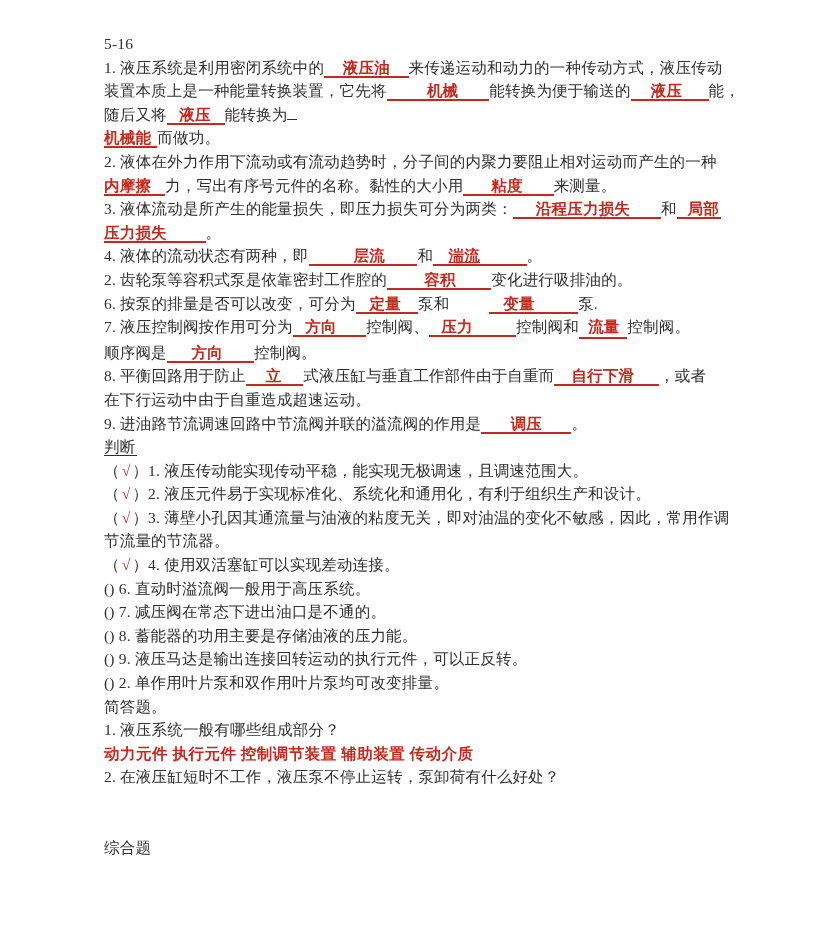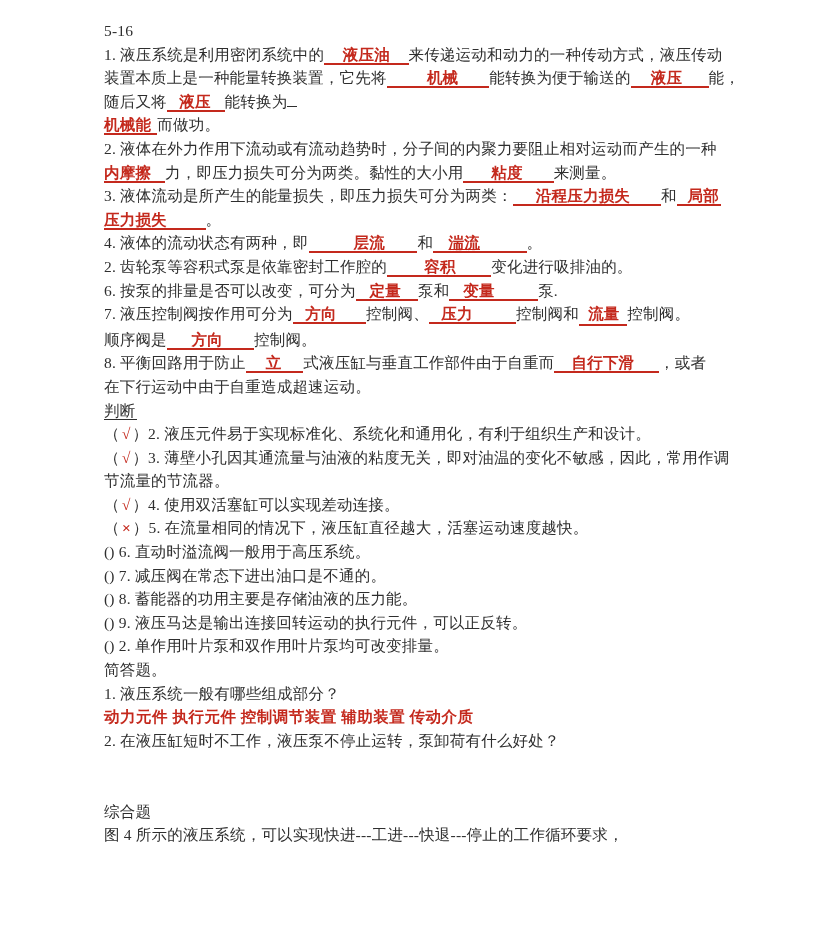--- a/index.html
+++ b/index.html
@@ -5,21 +5,21 @@
   html, body { margin: 0; padding: 0; }
   body {
     width: 822px; height: 945px;
     background: #ffffff;
     overflow: hidden;
     position: relative;
     font-family: "Liberation Serif", serif;
   }
   .doc {
     position: absolute;
-    left: 104px; top: 19px;
+    left: 104px; top: 32px;
     width: 680px;
   }
   .line {
     font-size: 15.5px;
     line-height: 23.6px;
     min-height: 23.6px;
     white-space: nowrap;
     letter-spacing: 0.2px;
   }
   .run  { color: var(--ink); }
@@ -49,42 +49,42 @@
 </head>
 <body style="--ink: #2e2e2e; --red: #c4291d; background: rgb(255, 255, 255);">
 
 <div class="doc">
     <div class="line"><span class="run">5-16</span></div>
     <div class="line"><span class="run">1. 液压系统是利用密闭系统中的</span><span class="ans" style="padding-left: 1.2em; padding-right: 1.2em; margin-top: 40px;">液压油</span><span class="run">来传递运动和动力的一种传动方式，液压传动</span></div>
     <div class="line"><span class="run">装置本质上是一种能量转换装置，它先将</span><span class="ans" style="padding-left: 2.6em; padding-right: 2em;">机械</span><span class="run">能转换为便于输送的</span><span class="ans" style="padding-left: 1.3em; padding-right: 1.7em;">液压</span><span class="run">能，</span></div>
     <div class="line"><span class="run">随后又将</span><span class="ans" style="padding-left: 0.8em; padding-right: 0.9em;">液压</span><span class="run">能转换为</span><span class="blank" style="width: 0.6em;"></span></div>
     <div class="line"><span class="ans" style="padding-right: 0.4em;">机械能</span><span class="run">而做功。</span></div>
     <div class="line"><span class="run">2. 液体在外力作用下流动或有流动趋势时，分子间的内聚力要阻止相对运动而产生的一种</span></div>
-    <div class="line"><span class="ans" style="padding-right: 0.9em;">内摩擦</span><span class="run">力，即压力损失可分为两类。黏性的大小用</span><span class="ans" style="padding-left: 1.8em; padding-right: 2em; margin-top: 27px;">粘度</span><span class="run">来测量。</span></div>
+    <div class="line"><span class="ans" style="padding-right: 0.9em;">内摩擦</span><span class="run">力，写出有序号元件的名称。黏性的大小用</span><span class="ans" style="padding-left: 1.8em; padding-right: 2em; margin-top: 27px;">粘度</span><span class="run">来测量。</span></div>
     <div class="line"><span class="run">3. 液体流动是所产生的能量损失，即压力损失可分为两类：</span><span class="ans" style="padding-left: 1.5em; padding-right: 2em;">沿程压力损失</span><span class="run">和</span><span class="ans" style="padding-left: 0.7em; padding-right: 0.1em;">局部</span></div>
     <div class="line"><span class="ans" style="padding-right: 2.5em;">压力损失</span><span class="run">。</span></div>
     <div class="line"><span class="run">4. 液体的流动状态有两种，即</span><span class="ans" style="padding-left: 2.9em; padding-right: 2.1em;">层流</span><span class="run">和</span><span class="ans" style="padding-left: 1em; padding-right: 3em; text-decoration: underline;">湍流</span><span class="run">。</span></div>
     <div class="line"><span class="run">2. 齿轮泵等容积式泵是依靠密封工作腔的</span><span class="ans" style="padding-left: 2.4em; padding-right: 2.3em;">容积</span><span class="run">变化进行吸排油的。</span></div>
-    <div class="line"><span class="run">6. 按泵的排量是否可以改变，可分为</span><span class="ans" style="padding-left: 0.9em; padding-right: 1.1em;">定量</span><span class="run">泵和</span><span class="ans" style="padding-left: 0.9em; padding-right: 2.8em;">变量</span><span class="run">泵.</span></div>
+    <div class="line"><span class="run">6. 按泵的排量是否可以改变，可分为</span><span class="ans" style="padding-left: 0.9em; padding-right: 1.1em;">定量</span><span class="run">泵和</span><span class="ans" style="padding-left: 0.9em; padding-right: 2.8em; margin-left: 40px;">变量</span><span class="run">泵.</span></div>
     <div class="line"><span class="run">7. 液压控制阀按作用可分为</span><span class="ans" style="padding-left: 0.8em; padding-right: 1.9em;">方向</span><span class="run">控制阀、</span><span class="ans" style="padding-left: 0.8em; padding-right: 2.8em;">压力</span><span class="run">控制阀和</span><span class="ans" style="padding-left: 0.6em; padding-right: 0.5em; font-family: Liberation Mono, monospace;">流量</span><span class="run">控制阀。</span></div>
     <div class="line"><span class="run">顺序阀是</span><span class="ans" style="padding-left: 1.6em; padding-right: 2em;">方向</span><span class="run">控制阀。</span></div>
     <div class="line"><span class="run">8. 平衡回路用于防止</span><span class="ans" style="padding-left: 1.3em; padding-right: 1.4em;">立</span><span class="run">式液压缸与垂直工作部件由于自重而</span><span class="ans" style="padding-left: 1.1em; padding-right: 1.6em;">自行下滑</span><span class="run">，或者</span></div>
     <div class="line"><span class="run">在下行运动中由于自重造成超速运动。</span></div>
+    <div class="line"><span class="run">9. 进油路节流调速回路中节流阀并联的溢流阀的作用是</span><span class="ans" style="padding-left: 1.9em; padding-right: 1.9em;">调压</span><span class="run">。</span></div>
     <div class="line"><span class="hu">判断</span></div>
+    <div class="line"><span class="run">（</span><span class="mark">√</span><span class="run">）1. 液压传动能实现传动平稳，能实现无极调速，且调速范围大。</span></div>
     <div class="line"><span class="run">（</span><span class="mark">√</span><span class="run">）2. 液压元件易于实现标准化、系统化和通用化，有利于组织生产和设计。</span></div>
     <div class="line"><span class="run">（</span><span class="mark">√</span><span class="run">）3. 薄壁小孔因其通流量与油液的粘度无关，即对油温的变化不敏感，因此，常用作调</span></div>
     <div class="line"><span class="run">节流量的节流器。</span></div>
     <div class="line"><span class="run">（</span><span class="mark">√</span><span class="run">）4. 使用双活塞缸可以实现差动连接。</span></div>
-    <div class="line"><span class="run">（</span><span class="mark">×</span><span class="run">）5. 在流量相同的情况下，液压缸直径越大，活塞运动速度越快。</span></div>
     <div class="line"><span class="run">() 6. 直动时溢流阀一般用于高压系统。</span></div>
     <div class="line"><span class="run">() 7. 减压阀在常态下进出油口是不通的。</span></div>
     <div class="line"><span class="run">() 8. 蓄能器的功用主要是存储油液的压力能。</span></div>
     <div class="line"><span class="run">() 9. 液压马达是输出连接回转运动的执行元件，可以正反转。</span></div>
     <div class="line"><span class="run">() 2. 单作用叶片泵和双作用叶片泵均可改变排量。</span></div>
     <div class="line"><span class="run">简答题。</span></div>
     <div class="line"><span class="run">1. 液压系统一般有哪些组成部分？</span></div>
     <div class="line"><span class="redline">动力元件 执行元件 控制调节装置 辅助装置 传动介质</span></div>
     <div class="line"><span class="run">2. 在液压缸短时不工作，液压泵不停止运转，泵卸荷有什么好处？</span></div>
     <div class="line"></div>
     <div class="line"></div>
     <div class="line"><span class="run">综合题</span></div>
-    <div class="line"><span class="run">图 4 所示的液压系统，可以实现快进---工进---快退---停止的工作循环要求，</span></div>
   </div>
 
 </body></html>

